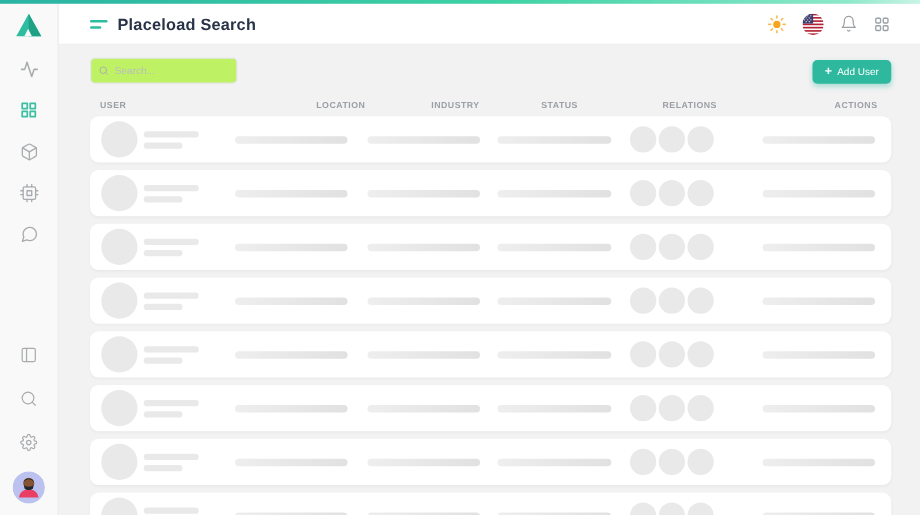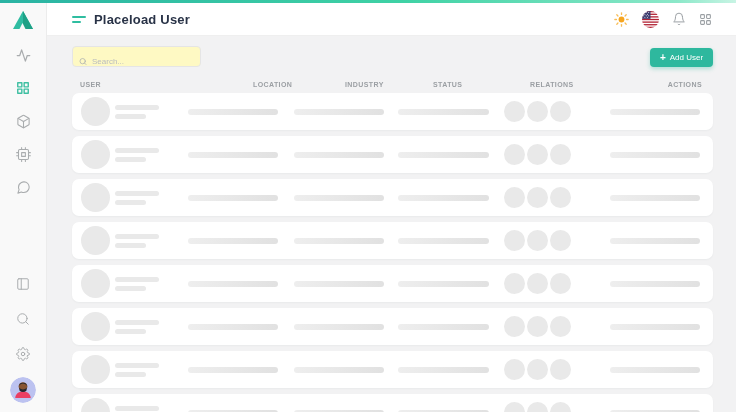--- a/index.html
+++ b/index.html
@@ -31,22 +31,22 @@
   .menu-toggle i.l1 { width:14px; }
   .menu-toggle i.l2 { width:9px; }
   .page-title { margin-left:7px; font-size:13px; font-weight:700; color:#293347; letter-spacing:.2px; }
   .header-right { margin-left:auto; margin-right:24px; display:flex; align-items:center; gap:13px; }
   .hicon { display:flex; align-items:center; justify-content:center; cursor:pointer; }
 
   
   .main { position:absolute; left:47px; top:36px; right:0; bottom:0; background:#f2f2f3;
     padding:10px 23px 0 25px; }
   .toolbar { display:flex; align-items:flex-start; justify-content:space-between; height:22px; }
-  .search-box { width:129px; height:21px; background:#fef9c3; border:1px solid #e5e5e5; border-radius:4px;
-    display:flex; align-items:flex-end; padding:0 6px; }
+  .search-box { width:118px; height:21px; background:#bef264; border:1px solid #e5e5e5; border-radius:4px;
+    display:flex; align-items:center; padding:0 6px; }
   .search-box input { border:none; outline:none; width:100%; font-size:8px; color:#666;
     font-family:"Liberation Sans",sans-serif; background:transparent; margin-left:5px; }
   .search-box input::placeholder { color:#b9bcbe; }
   .add-user-btn { width:63px; height:19px; margin-top:2px; background:#2eb89e; border:none; border-radius:4px;
     color:#fff; font-size:8px; font-family:"Liberation Sans",sans-serif; display:flex; align-items:center;
     justify-content:center; gap:4px; cursor:pointer; box-shadow:0 2px 4px rgba(46,184,158,.35); }
   .add-user-btn .plus { font-size:10px; font-weight:700; line-height:1; }
 
   .thead { position:relative; height:14px; margin-top:11px; width:641px; }
   .thead span { position:absolute; top:2px; font-size:7px; font-weight:700; color:#9b9fa3; letter-spacing:.4px; }
@@ -167,21 +167,21 @@
       </g>
     </svg>
   </div>
 </aside>
 
 <header class="header">
   <div class="menu-toggle">
     <i class="l1"></i>
     <i class="l2"></i>
   </div>
-  <h1 class="page-title">Placeload User</h1>
+  <h1 class="page-title">Placeload Search</h1>
 
   <div class="header-right">
     <div class="hicon">
       <svg width="15" height="15" viewBox="0 0 16 16">
         <circle cx="8" cy="8" r="3.1" fill="#f6a51f"></circle>
         <g stroke="#f8bd56" stroke-width="1.4" stroke-linecap="round">
           <line x1="8" y1="0.9" x2="8" y2="2.6"></line>
             <line x1="8" y1="13.4" x2="8" y2="15.1"></line>
           <line x1="0.9" y1="8" x2="2.6" y2="8"></line>
             <line x1="13.4" y1="8" x2="15.1" y2="8"></line>

